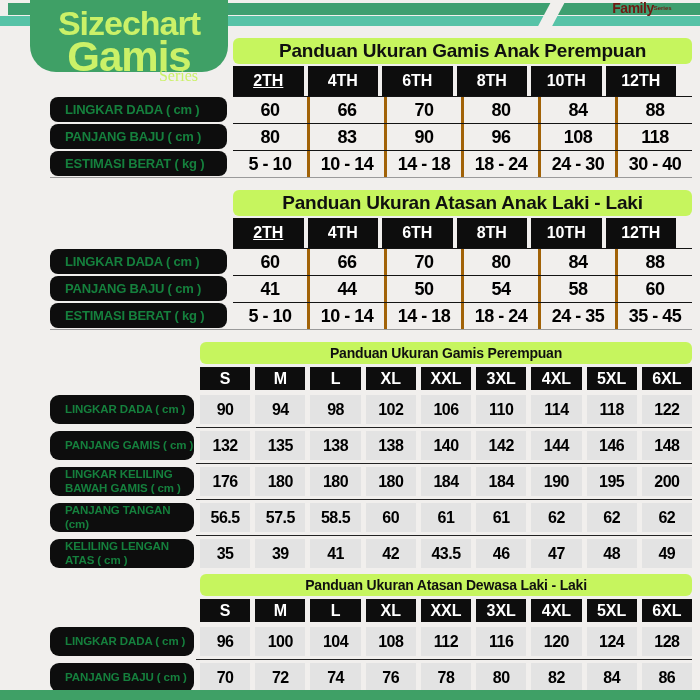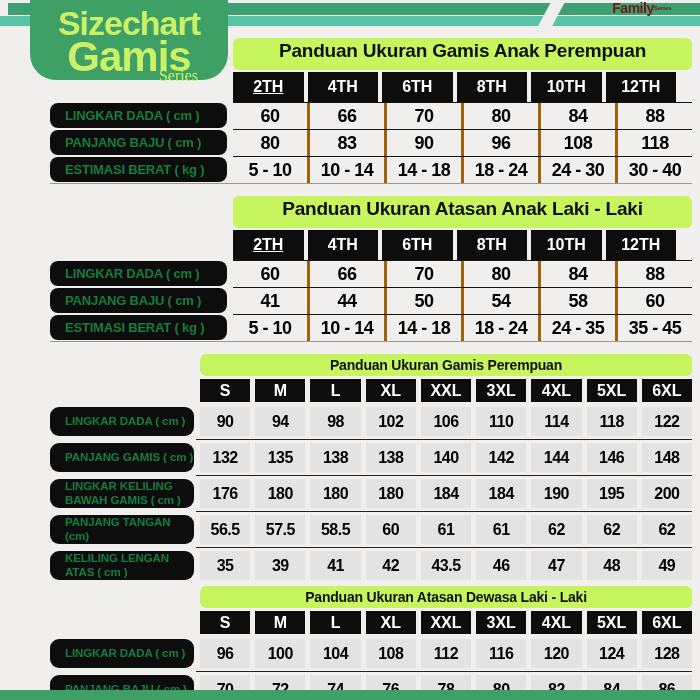--- a/index.html
+++ b/index.html
@@ -17,21 +17,21 @@
   *{margin:0;padding:0;box-sizing:border-box;}
   body{background:#888;font-family:"Liberation Sans","DejaVu Sans",sans-serif;}
   .canvas{position:relative;width:700px;height:700px;background:var(--page-bg);overflow:hidden;margin:0 auto;}
 
   
   .ribbon-dark{position:absolute;left:8px;right:0;top:3px;height:12px;background:var(--ribbon-dark);z-index:1;}
   .ribbon-light{position:absolute;left:0;right:0;top:16px;height:10px;background:var(--ribbon-light);z-index:1;}
   .ribbon-gap{position:absolute;left:544px;top:0;width:14px;height:30px;background:var(--page-bg);transform:skewX(-28deg);z-index:2;}
 
   
-  .logo-box{position:absolute;left:30px;top:0;width:198px;height:80px;background:var(--green);
+  .logo-box{position:absolute;left:30px;top:0;width:198px;height:72px;background:var(--green);
     border-radius:0 0 26px 26px;text-align:center;color:var(--logo-text);z-index:3;}
   .logo-line1{font-size:34px;font-weight:bold;letter-spacing:-1px;line-height:1;margin-top:6px;}
   .logo-line2{font-size:42px;font-weight:bold;letter-spacing:-1px;line-height:1;margin-top:-4px;}
   .logo-series{font-family:"Liberation Serif","DejaVu Serif",serif;font-size:16px;line-height:1;
     text-align:right;padding-right:30px;margin-top:-10px;}
 
   
   .brand{position:absolute;right:4px;top:1px;width:108px;text-align:center;z-index:4;}
   .badge{display:inline-block;background:var(--badge-orange);border:2px solid #fff;border-radius:11px;
     color:#fff;font-weight:bold;font-size:15px;line-height:17px;padding:0 7px;letter-spacing:-0.5px;}
@@ -40,21 +40,21 @@
   .family .sup{font-size:6px;vertical-align:top;letter-spacing:0;}
 
   
   .content{position:absolute;left:50px;top:38px;width:642px;z-index:3;}
   .size-table{--label-w:183px;}
   .size-table.lined{margin-bottom:12px;}
   .size-table.boxed{--label-w:150px;margin-bottom:6px;}
 
   .title-bar{margin-left:var(--label-w);background:var(--title-bg);color:#101010;font-weight:bold;
     text-align:center;border-radius:6px;letter-spacing:-0.2px;}
-  .lined .title-bar{height:32px;line-height:26px;font-size:19px;}
+  .lined .title-bar{height:26px;line-height:26px;font-size:19px;}
   .boxed .title-bar{height:22px;line-height:22px;font-size:14px;}
 
   .row{display:flex;align-items:center;}
   .label-spacer{width:var(--label-w);flex:none;}
   .head-cells,.data-cells{display:flex;width:calc(100% - var(--label-w));}
   .head-cell{flex:1;background:var(--black);color:#fff;font-weight:bold;text-align:center;}
 
   .lined .head-row{margin-top:2px;}
   .lined .head-cell{margin:0 2px;height:30px;line-height:30px;font-size:16px;}
   .lined .head-cell:first-child{margin-left:0;text-decoration:underline;}

